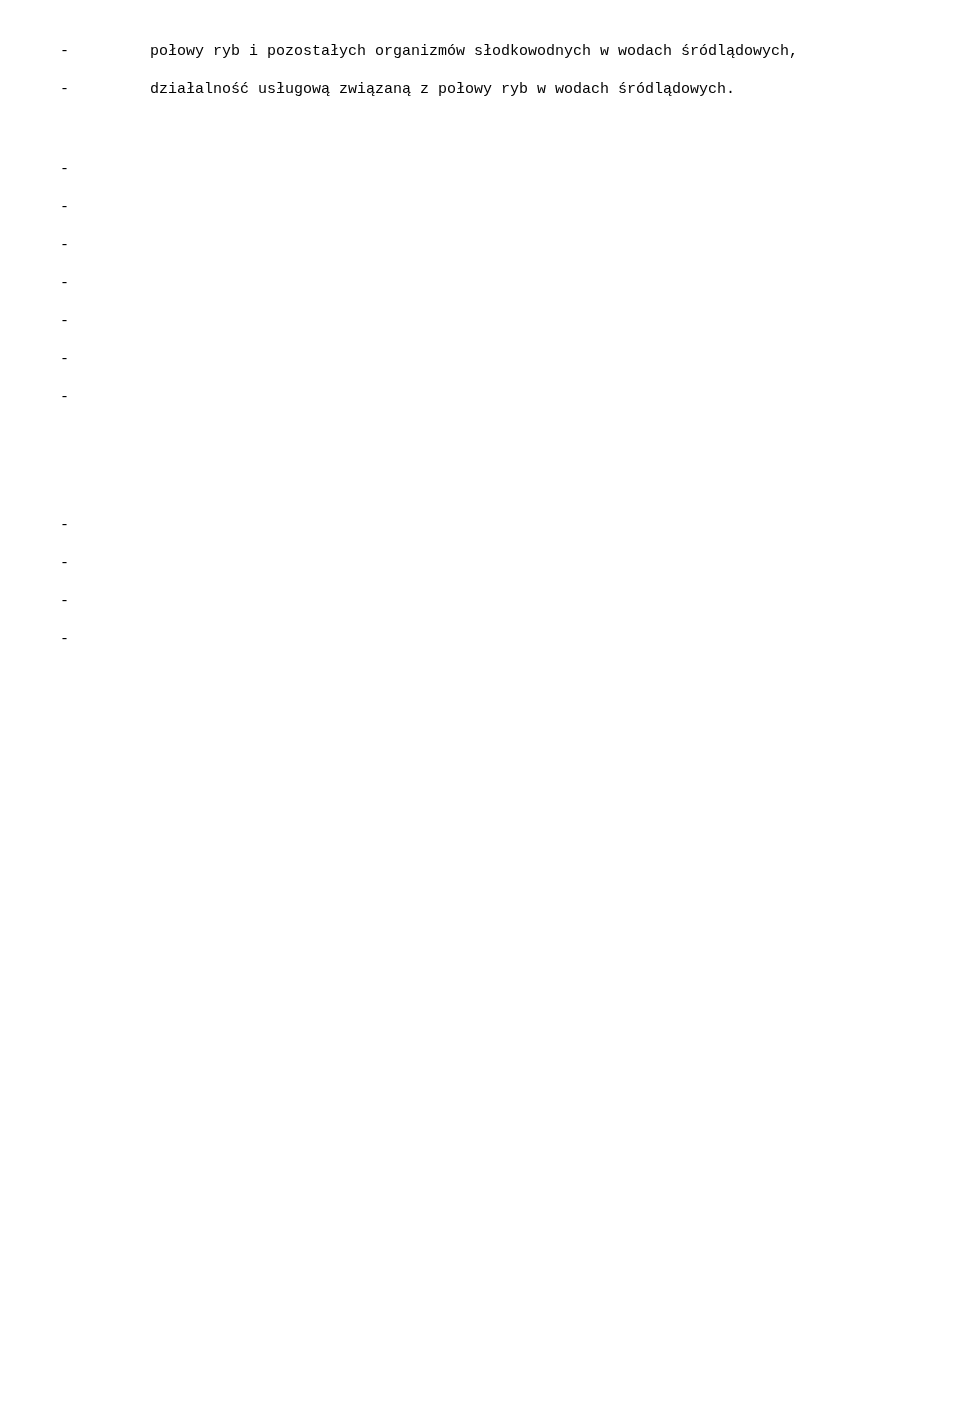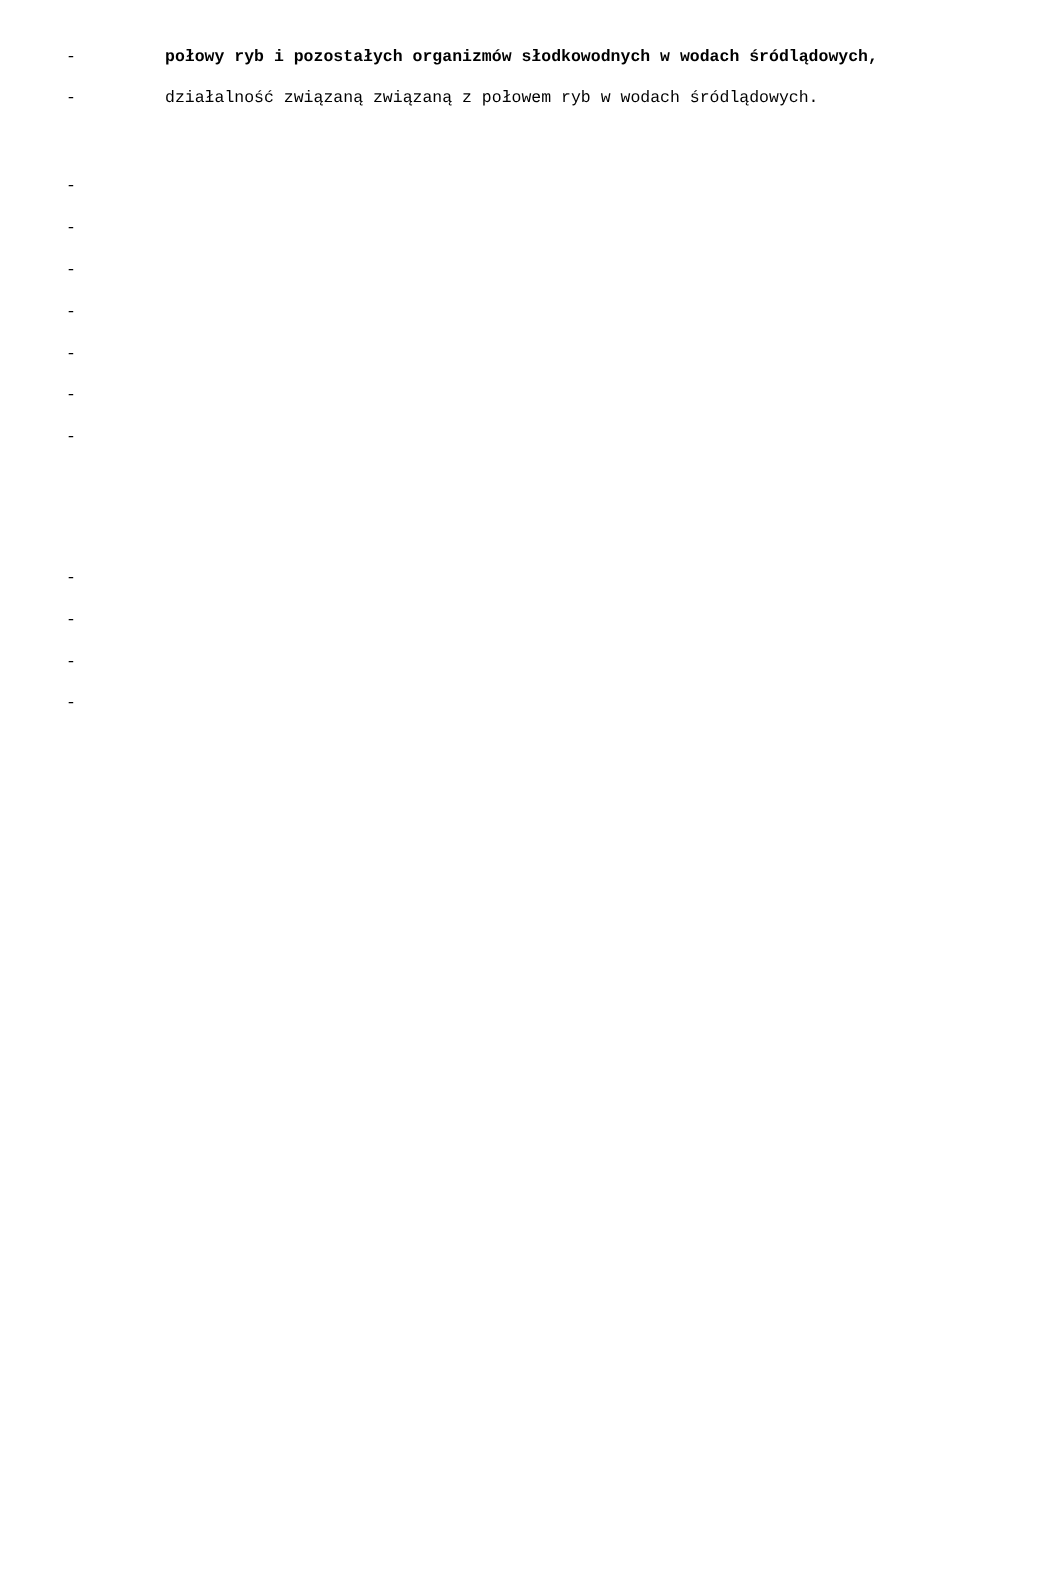--- a/index.html
+++ b/index.html
@@ -42,25 +42,25 @@
   </style>
 </head>
 <body>
 
 <div>
 
 
   <div>
     <div class="list-item">
       <span class="list-dash">-</span>
-      <span class="list-text" style="padding-left:60px;font-weight:bold;">połowy ryb i pozostałych organizmów słodkowodnych w wodach śródlądowych,</span>
+      <span class="list-text" style="padding-left:60px;">połowy ryb i pozostałych organizmów słodkowodnych w wodach śródlądowych,</span>
     </div>
     <div class="list-item">
       <span class="list-dash">-</span>
-      <span class="list-text" style="padding-left:60px;">działalność związaną związaną z połowem ryb w wodach śródlądowych.</span>
+      <span class="list-text" style="padding-left:60px;">działalność usługową związaną z połowy ryb w wodach śródlądowych.</span>
     </div>
   </div>
 
   <div class="spacer"></div>
 
   <p class="paragraph"></p>
 
   <div>
     <div class="list-item">
       <span class="list-dash">-</span>

